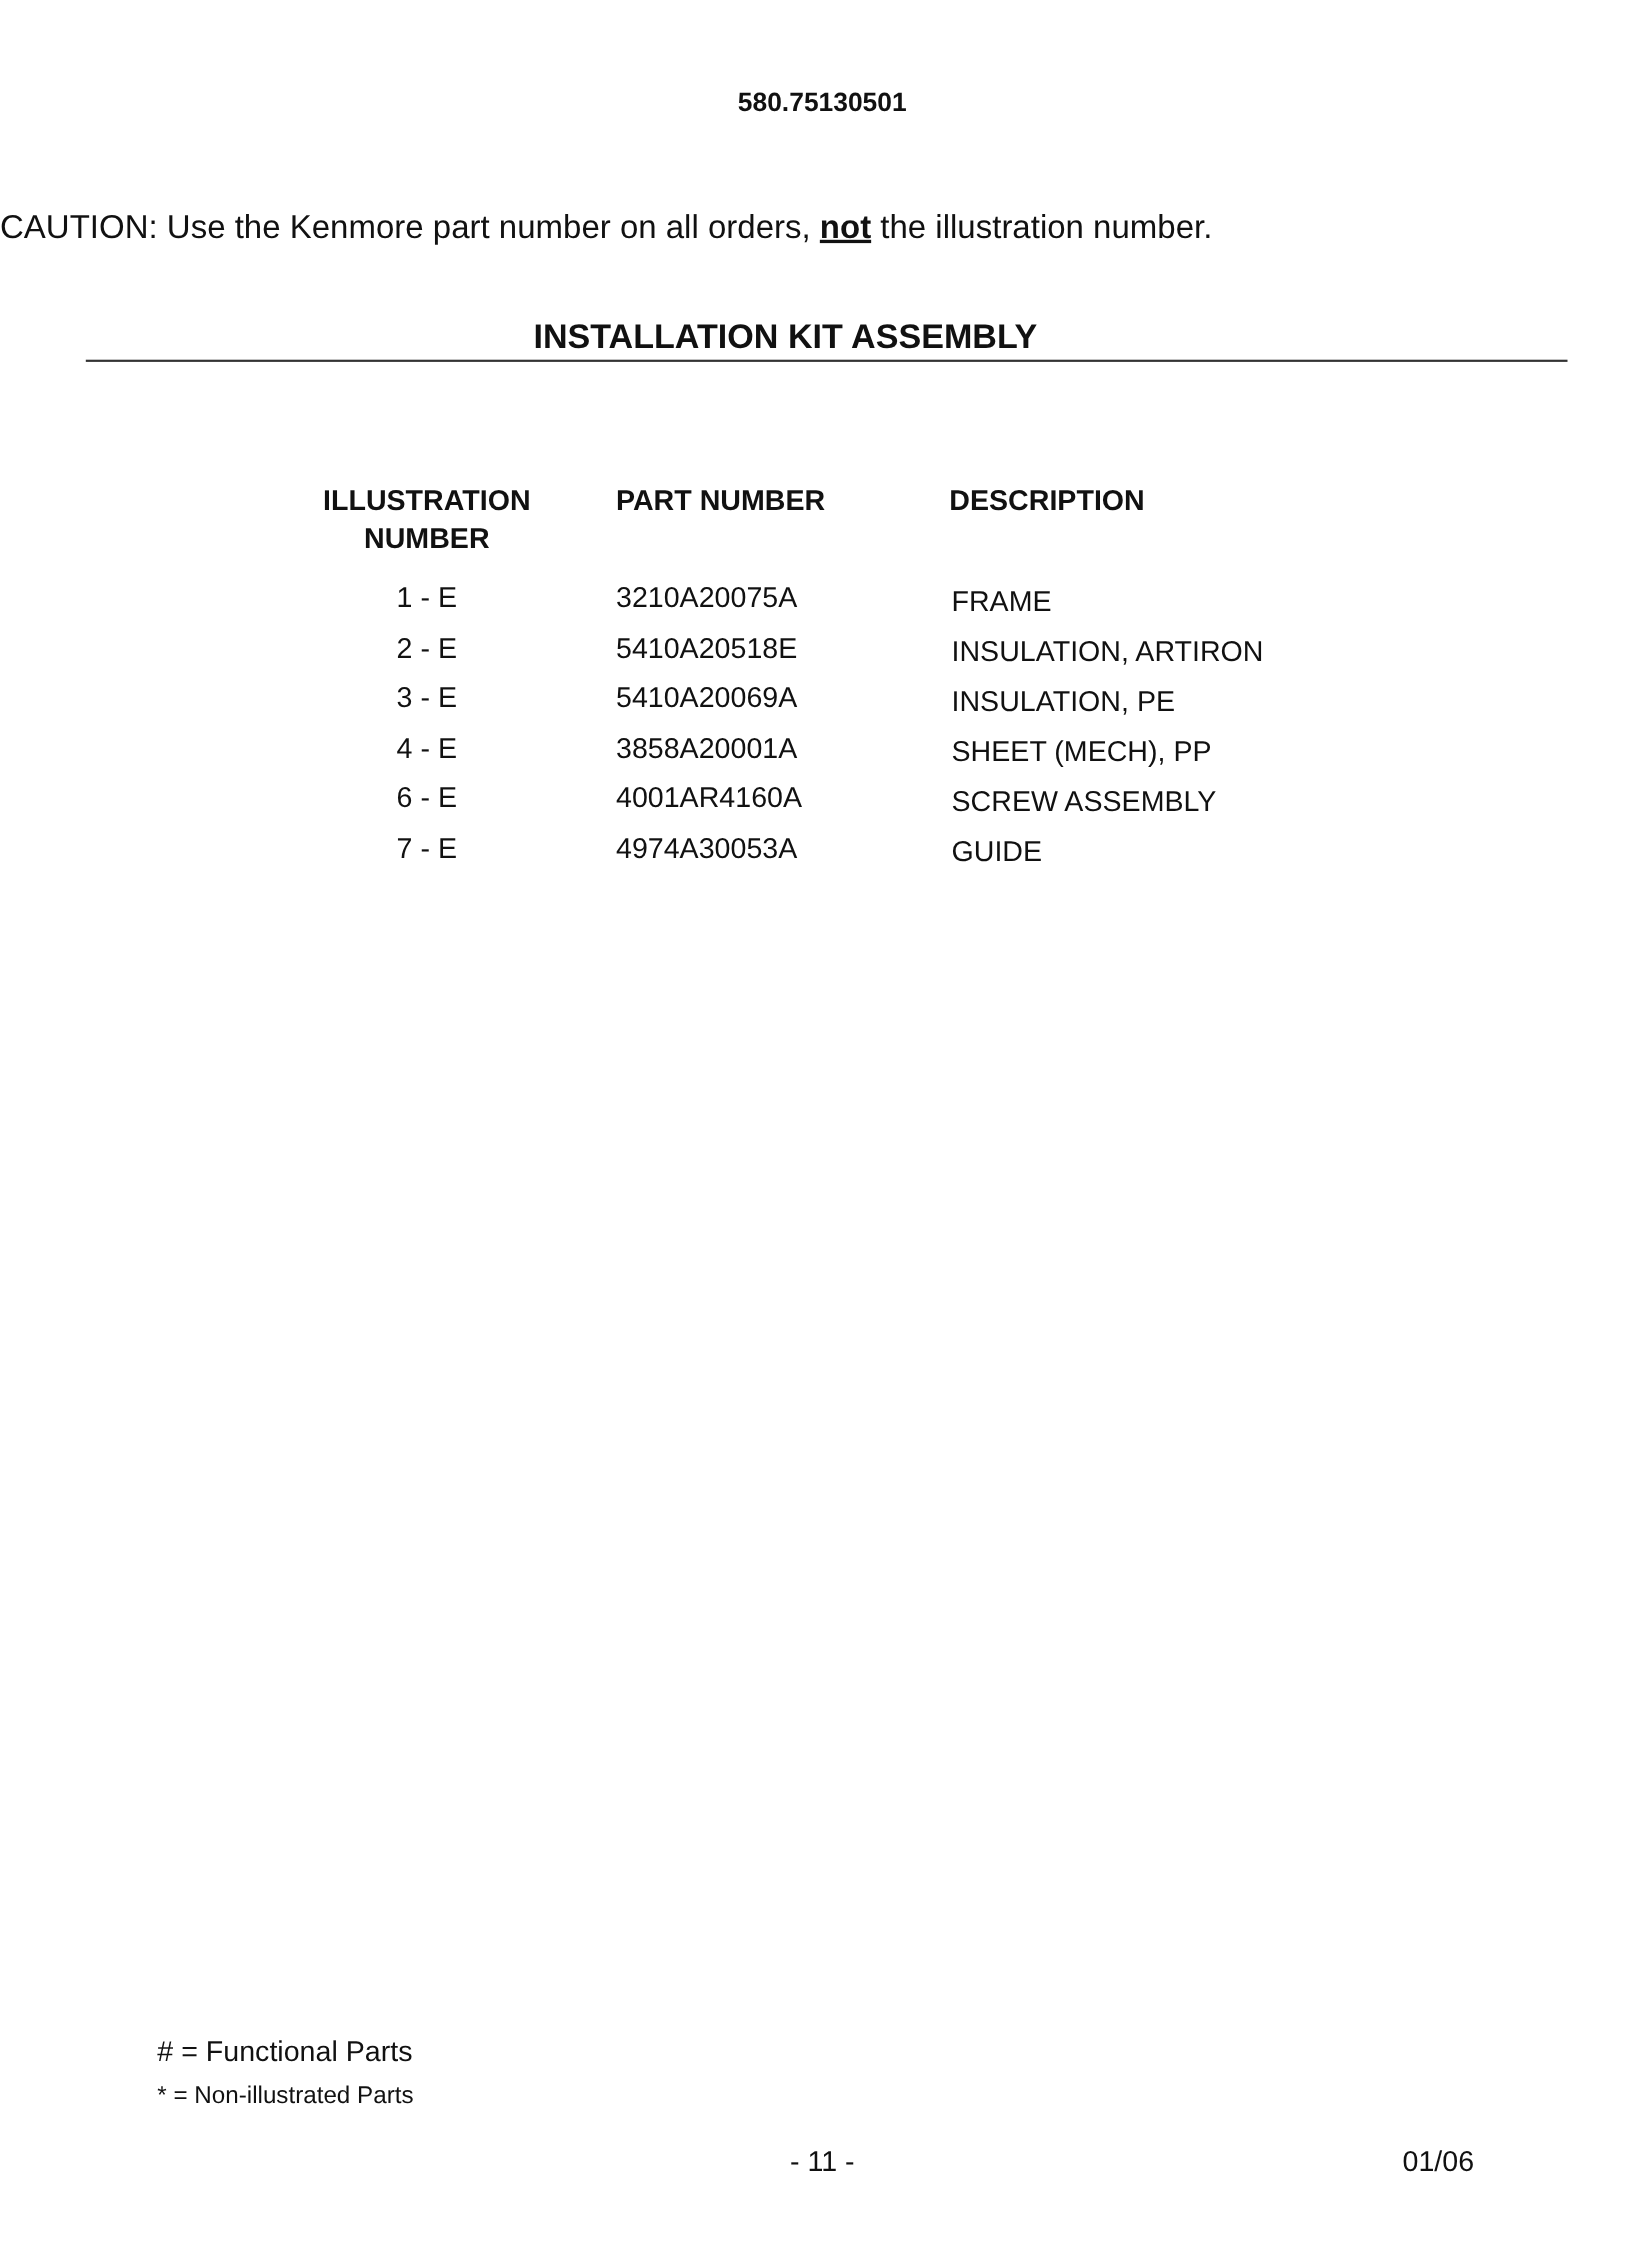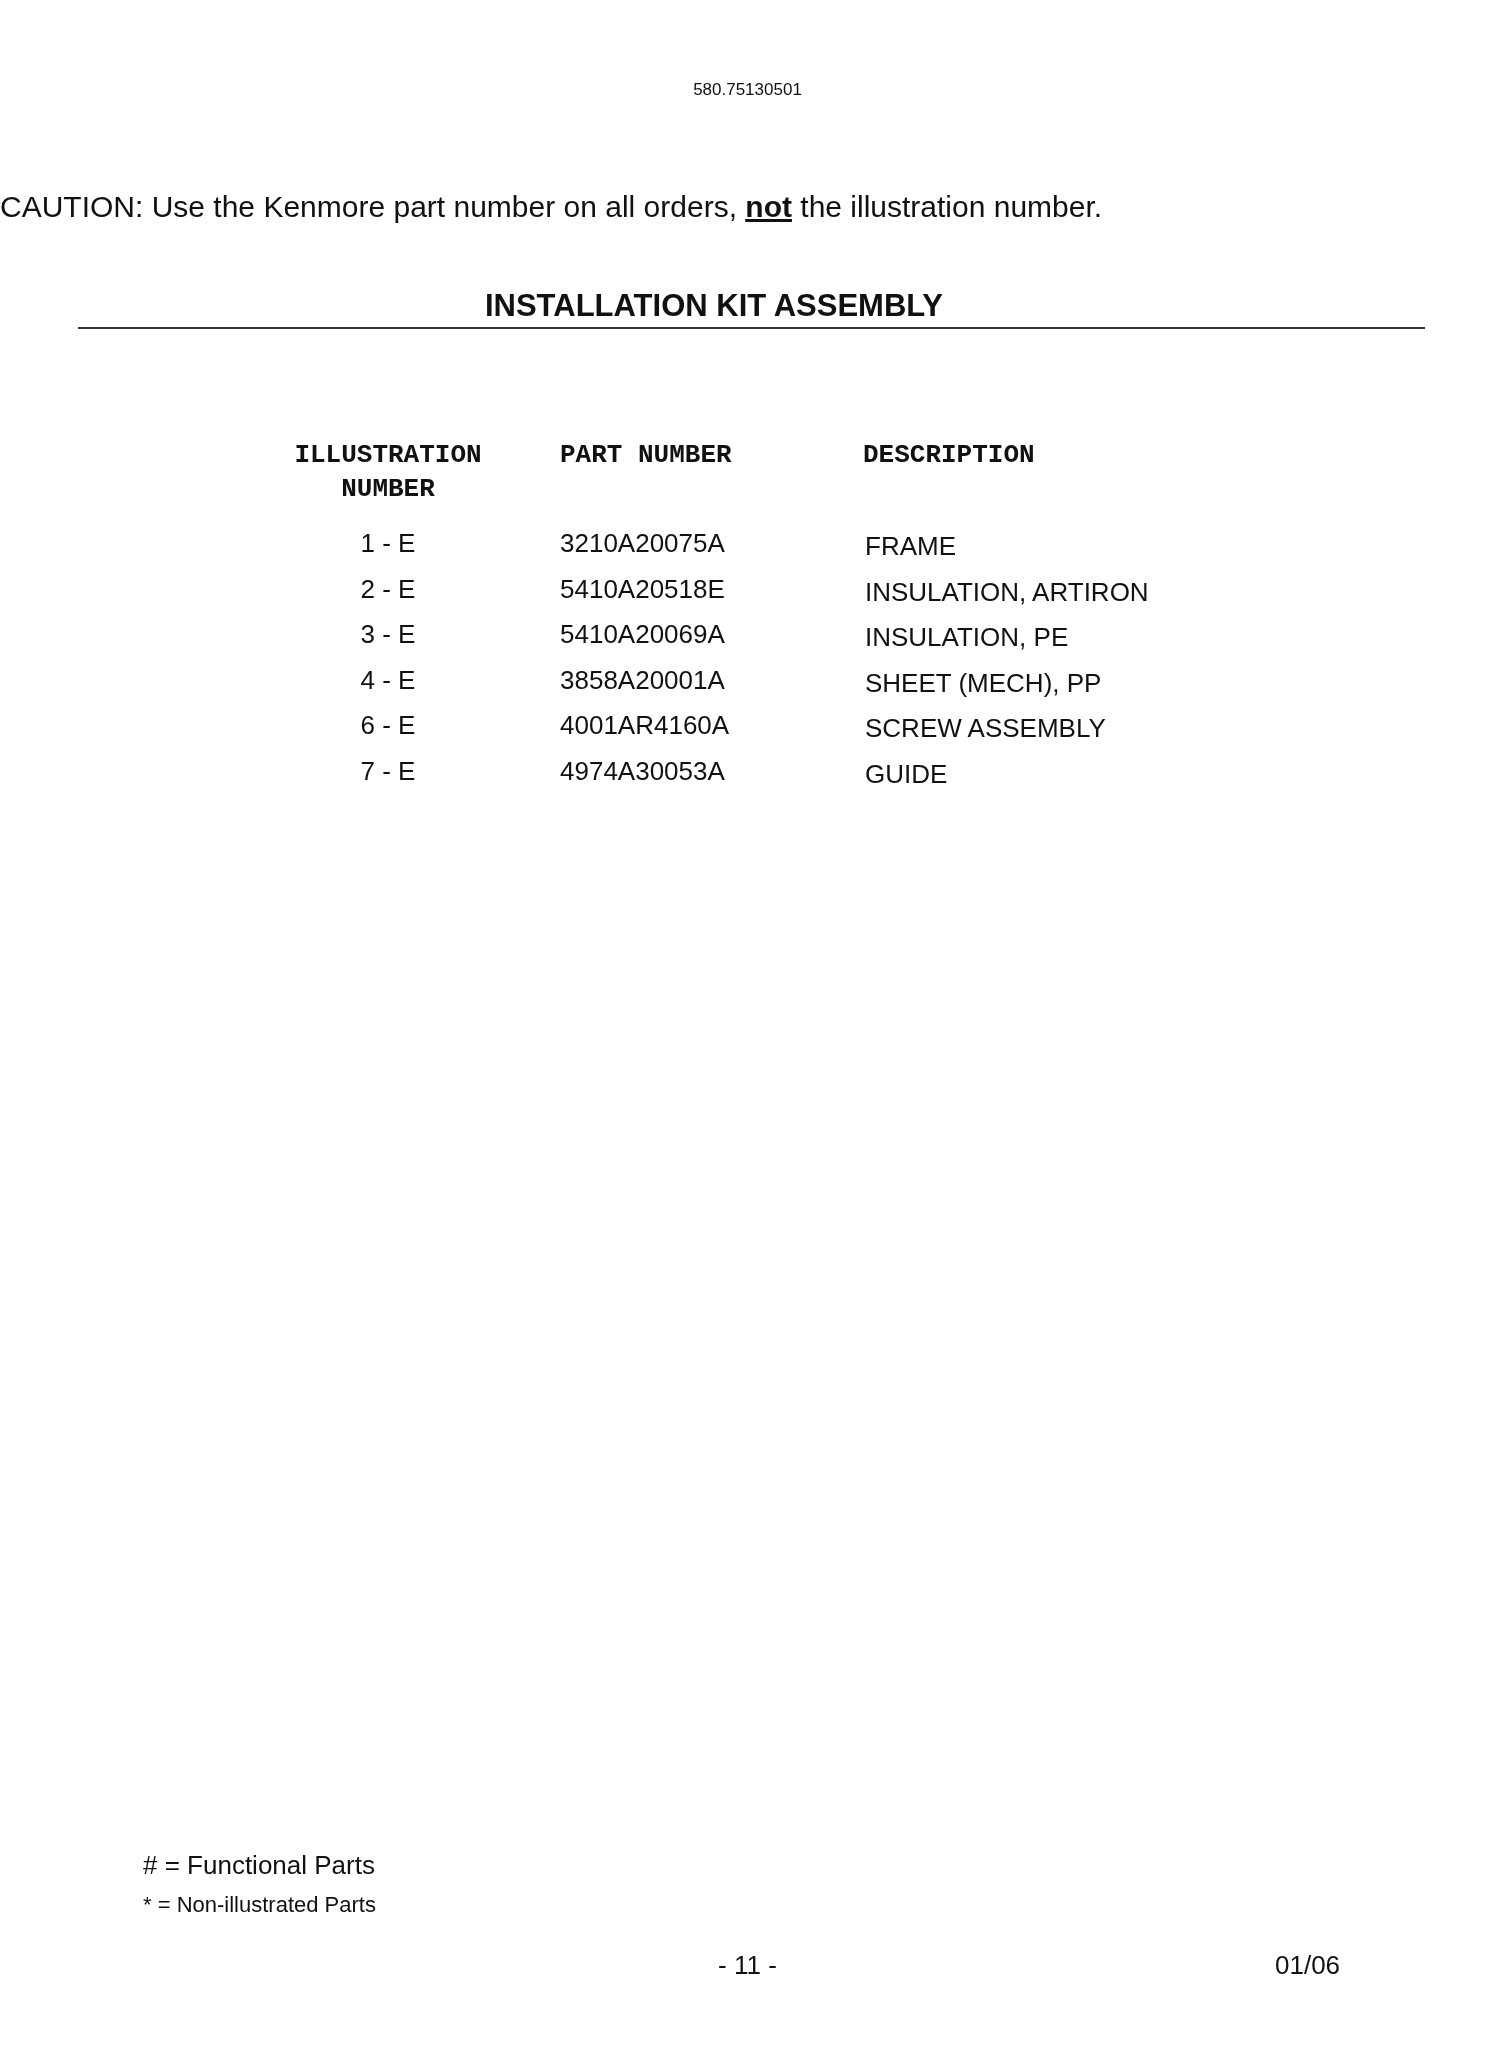--- a/index.html
+++ b/index.html
@@ -1,24 +1,24 @@
 <!DOCTYPE html>
 <html><head>
 <meta charset="utf-8">
 <style>
   html, body { margin: 0; padding: 0; background: #ffffff; }
   body { width: 1495px; height: 2048px; position: relative; overflow: hidden;
          font-family: "Liberation Sans", sans-serif; color: #111; }
   .abs { position: absolute; }
-  .model { top: 80px; left: 0; width: 1495px; text-align: center; font-size: 17px; }
+  .model { top: 80px; left: 0; width: 1495px; text-align: center; font-size: 24px; font-weight: bold; }
   .caution { top: 190px; left: 0; width: 1495px; text-align: left; font-size: 30px; }
   .caution u { font-weight: bold; }
   .title { top: 288px; left: 0; width: 1428px; text-align: center; font-size: 31px; font-weight: bold; }
   .rule { top: 327px; left: 78px; width: 1347px; height: 0; border-top: 2px solid #333; }
-  .th { font-weight: bold; font-size: 26px; line-height: 34px; font-family: Liberation Mono, monospace; }
+  .th { font-weight: bold; font-size: 26px; line-height: 34px; }
   .th-illus { top: 438px; left: 268px; width: 240px; text-align: center; }
   .th-part { top: 438px; left: 560px; }
   .th-desc { top: 438px; left: 863px; }
   .rows { top: 528px; left: 0; width: 1407px; }
   .row { position: relative; height: 45.5px; font-size: 26px; }
   .row .c-illus { position: absolute; left: 268px; width: 240px; text-align: center; top: 0; }
   .row .c-part { position: absolute; left: 560px; top: 0; }
   .row .c-desc { position: absolute; left: 865px; top: 3px; }
   .foot1 { top: 1850px; left: 143px; font-size: 26px; }
   .foot2 { top: 1892px; left: 143px; font-size: 22px; }

